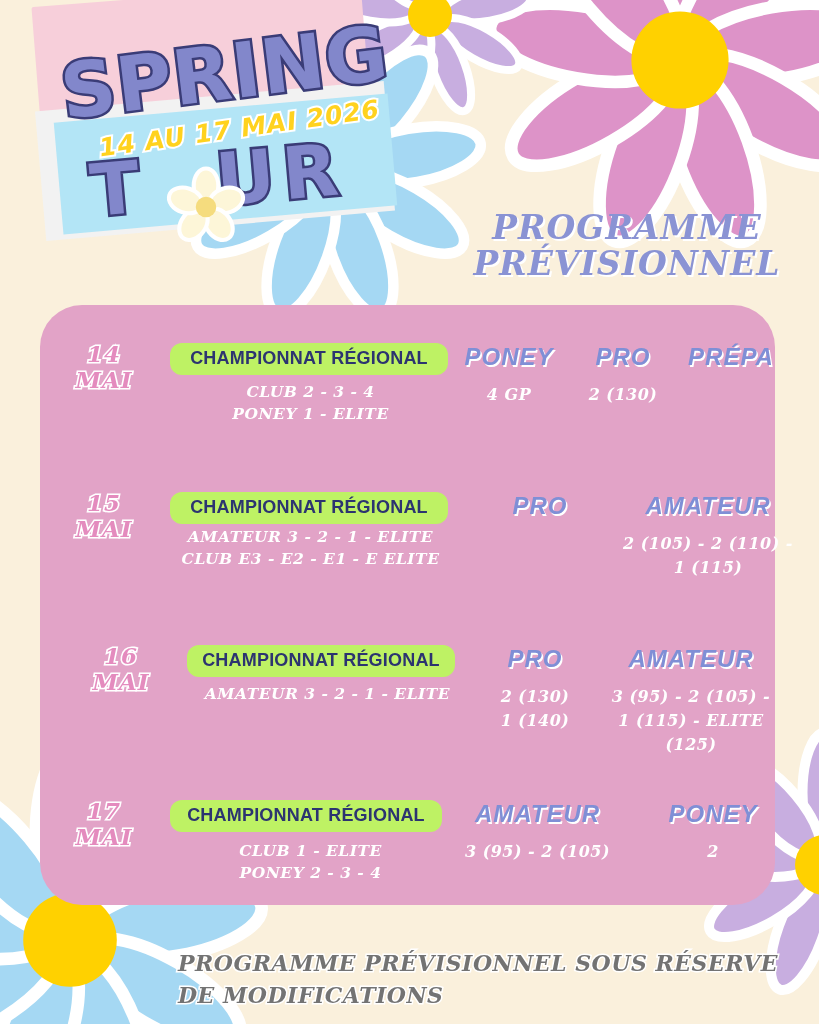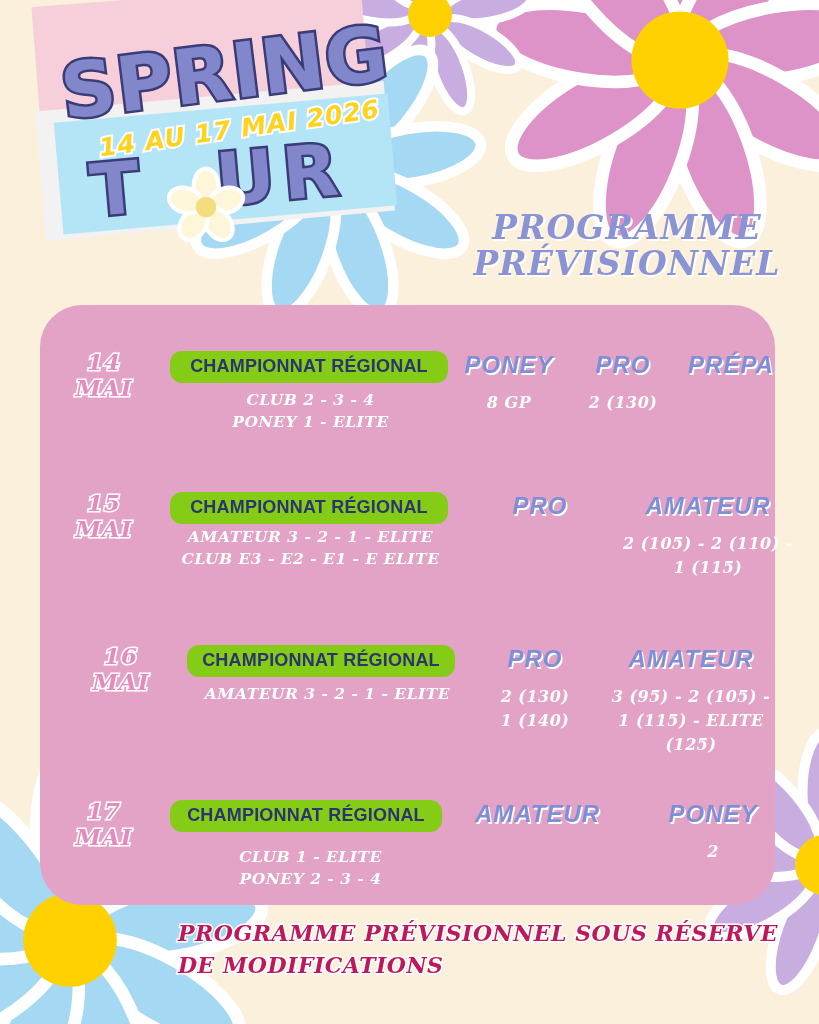--- a/index.html
+++ b/index.html
@@ -133,21 +133,21 @@
     height: 600px;
     background: #E2A3C7;
     border-radius: 42px;
   }
 
   .row {
     position: absolute;
     left: 0;
     width: 735px;
   }
-  .row-r0 { top: 24px; height: 140px; }
+  .row-r0 { top: 16px; height: 140px; }
   .row-r1 { top: 165px; height: 148px; }
   .row-r2 { top: 318px; height: 150px; margin-left: 17px; }
   .row-r3 { top: 473px; height: 120px; }
 
   .date-cell {
     position: absolute;
     left: 14px;
     top: 20px;
     width: 100px;
     text-align: center;
@@ -161,21 +161,21 @@
     paint-order: stroke fill;
     letter-spacing: 1px;
   }
 
   .champ-badge {
     position: absolute;
     left: 130px;
     top: 22px;
     width: 278px;
     padding: 5px 0 6px;
-    background: #84cc16;
+    background: #bef264;
     border-radius: 12px;
     text-align: center;
     font-family: "Liberation Sans", sans-serif;
     font-weight: bold;
     font-size: 18px;
     color: #2C3470;
     letter-spacing: 0.2px;
   }
   .champ-sub {
     position: absolute;
@@ -214,28 +214,28 @@
     font-size: 16px;
     line-height: 1.5;
     color: #FFFFFF;
     letter-spacing: 0.5px;
   }
 
   
   .footer {
     position: absolute;
     left: 178px;
-    top: 918px;
+    top: 948px;
     width: 620px;
     font-family: "DejaVu Serif", serif;
     font-style: italic;
     font-weight: bold;
     font-size: 22px;
     line-height: 1.45;
-    color: #be185d;
+    color: #737373;
     -webkit-text-stroke: 3px #FFFFFF;
     paint-order: stroke fill;
     letter-spacing: 0.5px;
   }
 </style>
 </head>
 <body>
 
 <div id="poster">
 
@@ -352,21 +352,21 @@
   </div>
 
   <div class="card">
 
     <div class="row row-r0">
       <div class="date-cell">14<br>MAI</div>
       <div class="champ-badge">CHAMPIONNAT RÉGIONAL</div>
       <div class="champ-sub">CLUB 2 - 3 - 4<br>PONEY 1 - ELITE</div>
       <div class="cat" style="left:410px;top:22px;width:118px;">
         <div class="cat-title">PONEY</div>
-        <div class="cat-val">8 GP</div>
+        <div class="cat-val">4 GP</div>
       </div>
       <div class="cat" style="left:528px;top:22px;width:110px;">
         <div class="cat-title">PRO</div>
         <div class="cat-val">2 (130)</div>
       </div>
       <div class="cat" style="left:638px;top:22px;width:106px;">
         <div class="cat-title">PRÉPA</div>
       </div>
     </div>
 
@@ -393,23 +393,24 @@
       </div>
       <div class="cat" style="left:548px;top:22px;width:172px;">
         <div class="cat-title">AMATEUR</div>
         <div class="cat-val">3 (95) - 2 (105) - 1 (115) - ELITE (125)</div>
       </div>
     </div>
 
     <div class="row row-r3">
       <div class="date-cell">17<br>MAI</div>
       <div class="champ-badge" style="width:272px;">CHAMPIONNAT RÉGIONAL</div>
-      <div class="champ-sub" style="top:68px;">CLUB 1 - ELITE<br>PONEY 2 - 3 - 4</div>
+      <div class="champ-sub" style="top:62px;">CLUB 1 - ELITE<br>PONEY 2 - 3 - 4</div>
       <div class="cat" style="left:400px;top:22px;width:195px;">
         <div class="cat-title">AMATEUR</div>
+        <div class="cat-val">3 (95) - 2 (105)</div>
       </div>
       <div class="cat" style="left:608px;top:22px;width:130px;">
         <div class="cat-title">PONEY</div>
         <div class="cat-val">2</div>
       </div>
     </div>
 
   </div>
 
   <div class="footer">PROGRAMME PRÉVISIONNEL SOUS RÉSERVE DE MODIFICATIONS</div>

